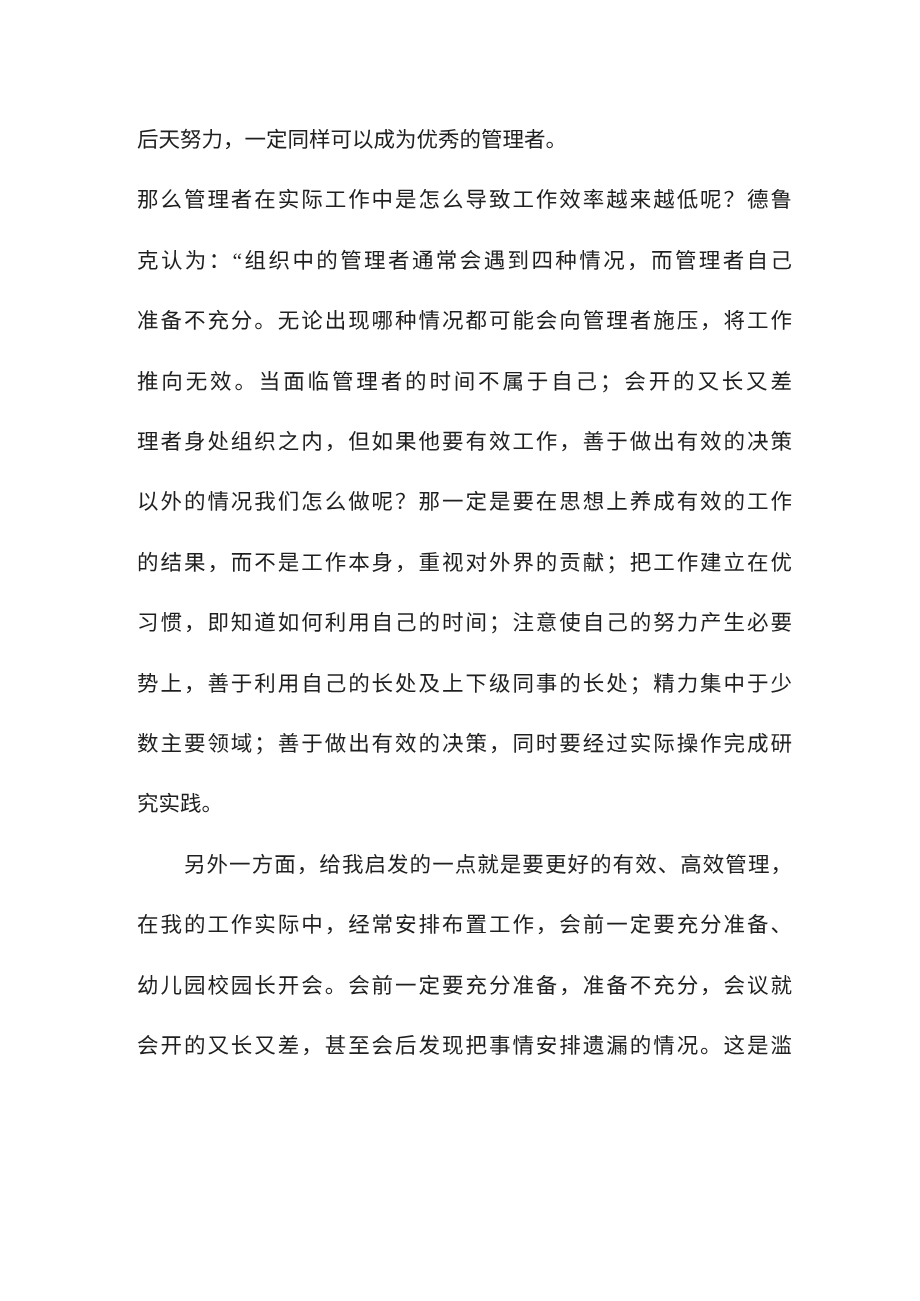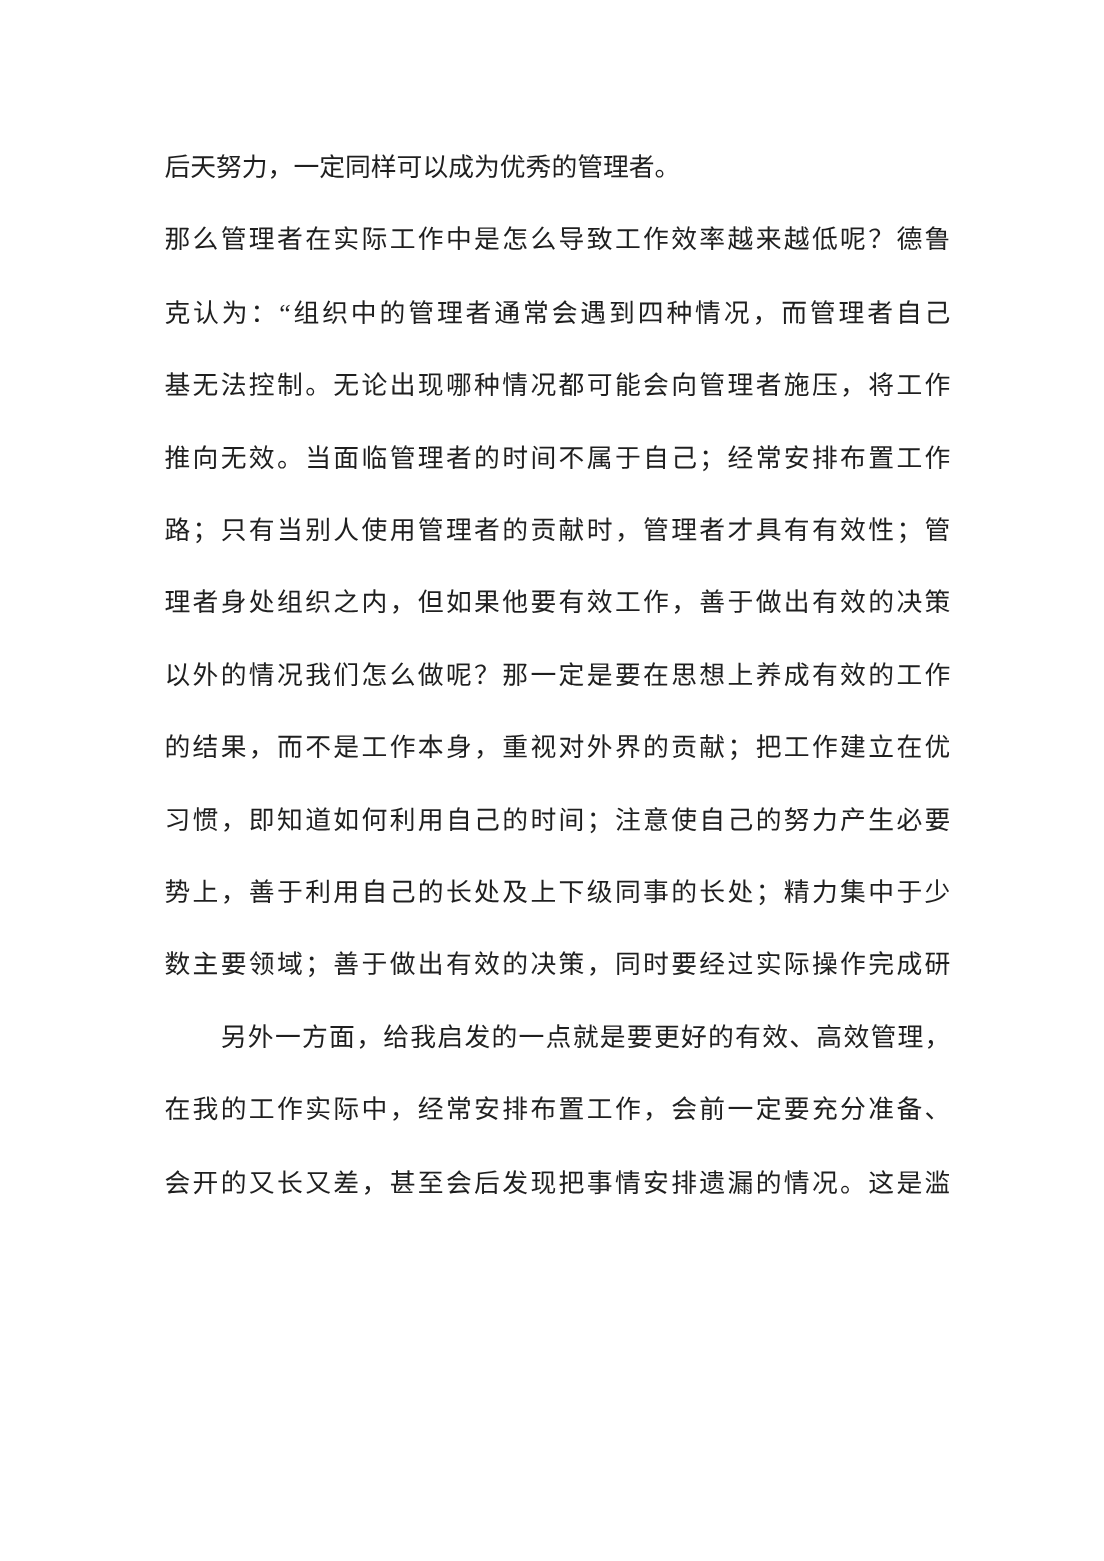--- a/index.html
+++ b/index.html
@@ -44,26 +44,27 @@
   }
 </style>
 </head>
 <body>
 
 <div class="page">
   <div class="text-block" style="color: rgb(31, 31, 31);">
       <div class="line">后天努力，一定同样可以成为优秀的管理者。</div>
       <div class="line justify">那么管理者在实际工作中是怎么导致工作效率越来越低呢？德鲁</div>
       <div class="line justify">克认为：“组织中的管理者通常会遇到四种情况，而管理者自己</div>
-      <div class="line justify">基无法控制。无论出现哪种情况都可能会向管理者施压，将工作</div>
-      <div class="line justify">推向无效。当面临管理者的时间不属于自己；经常安排布置工作</div>
-      <div class="line justify">路；只有当别人使用管理者的贡献时，管理者才具有有效性；管</div>
+      <div class="line justify">准备不充分。无论出现哪种情况都可能会向管理者施压，将工作</div>
+      <div class="line justify">推向无效。当面临管理者的时间不属于自己；会开的又长又差</div>
       <div class="line justify">理者身处组织之内，但如果他要有效工作，善于做出有效的决策</div>
       <div class="line justify">以外的情况我们怎么做呢？那一定是要在思想上养成有效的工作</div>
       <div class="line justify">的结果，而不是工作本身，重视对外界的贡献；把工作建立在优</div>
       <div class="line justify">习惯，即知道如何利用自己的时间；注意使自己的努力产生必要</div>
       <div class="line justify">势上，善于利用自己的长处及上下级同事的长处；精力集中于少</div>
       <div class="line justify">数主要领域；善于做出有效的决策，同时要经过实际操作完成研</div>
+      <div class="line">究实践。</div>
       <div class="line justify indent">另外一方面，给我启发的一点就是要更好的有效、高效管理，</div>
       <div class="line justify">在我的工作实际中，经常安排布置工作，会前一定要充分准备、</div>
+      <div class="line justify">幼儿园校园长开会。会前一定要充分准备，准备不充分，会议就</div>
       <div class="line justify">会开的又长又差，甚至会后发现把事情安排遗漏的情况。这是滥</div>
     </div>
 </div>
 
 </body></html>

